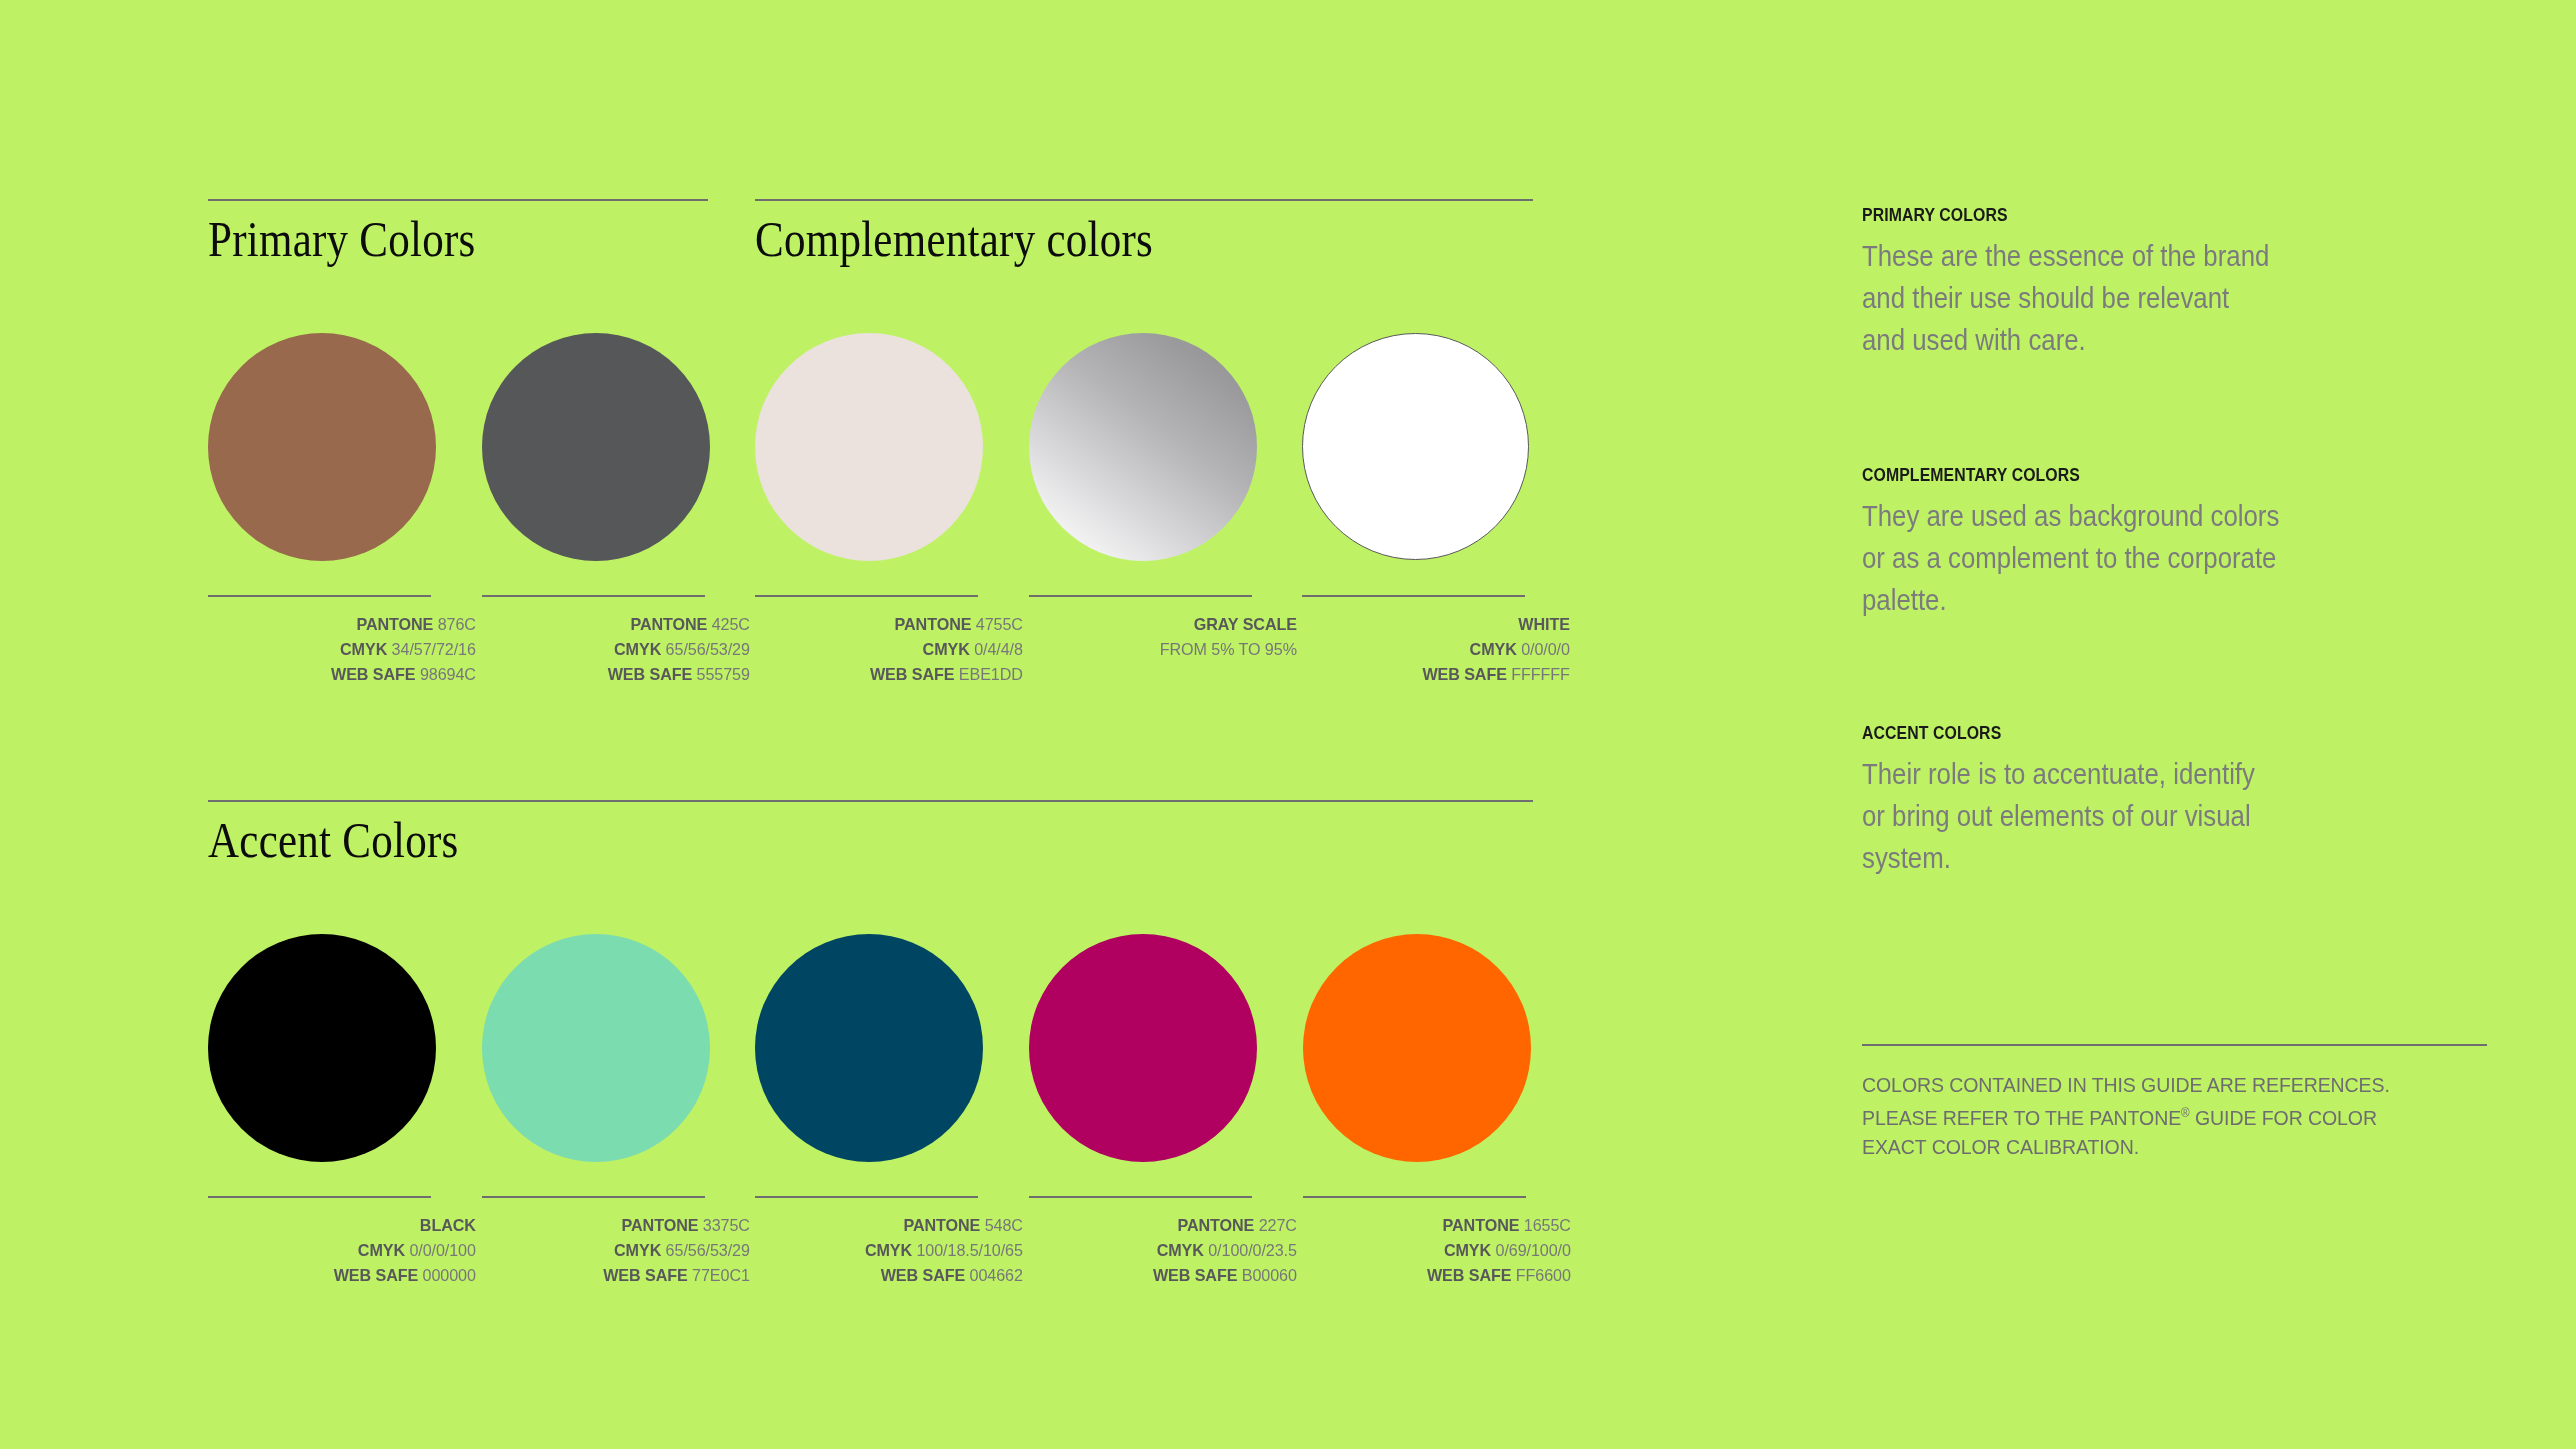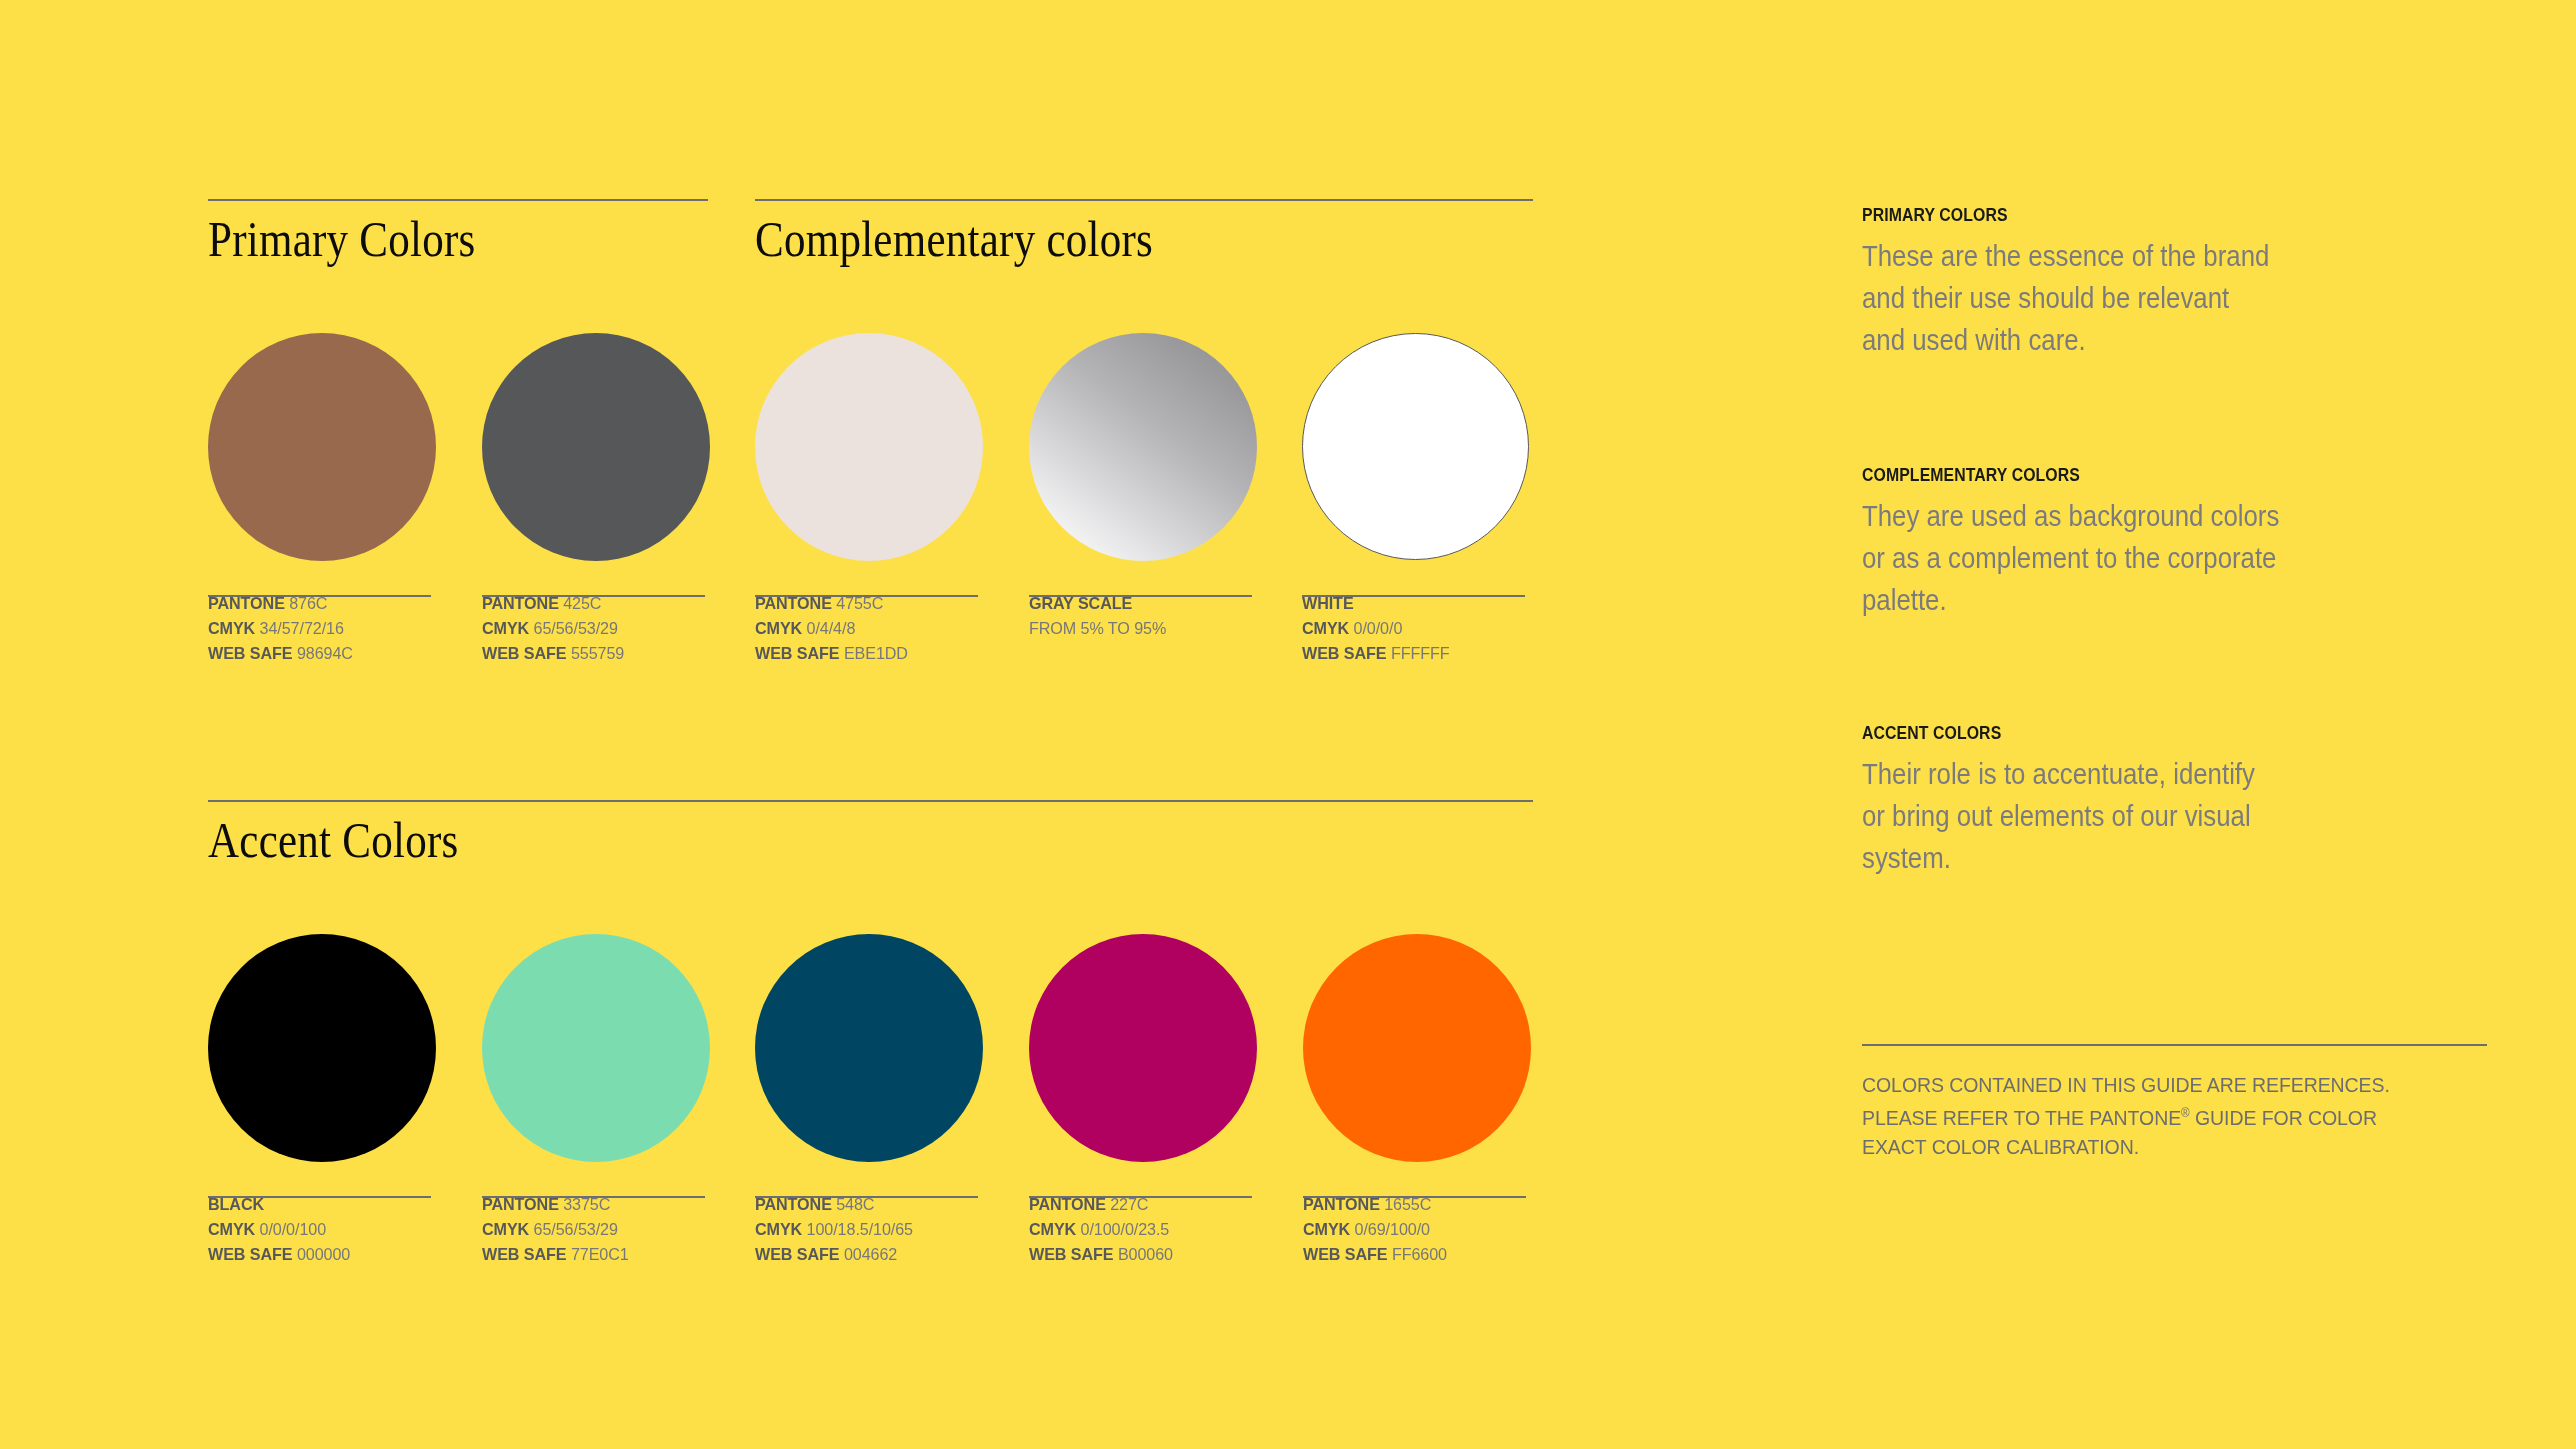--- a/index.html
+++ b/index.html
@@ -13,21 +13,21 @@
     position: relative;
     overflow: hidden;
     font-family: "Liberation Sans", sans-serif;
     -webkit-font-smoothing: antialiased;
   }
 
   
   #page {
     position: absolute;
     inset: 0;
-    background: #fde047;
+    background: #bef264;
     padding-left: 24px;
   }
 
   
   #swatch-area {
     position: absolute;
     left: 0;
     top: 0;
     width: 1758px;
     height: 1449px;
@@ -93,22 +93,23 @@
     left: 0;
     top: 262px;
     height: 2px;
     width: 223px;
     background: #6e6e70;
   }
 
   .swatch-meta {
     position: absolute;
     left: 0;
-    top: 258px;
+    top: 279px;
     width: 282px;
+    text-align: right;
   }
 
   .meta-line {
     font-family: "Liberation Sans", sans-serif;
     font-size: 17px;
     line-height: 25px;
     color: #6d6d6f;
     white-space: nowrap;
     letter-spacing: -0.1px;
     transform: scaleX(0.95);

